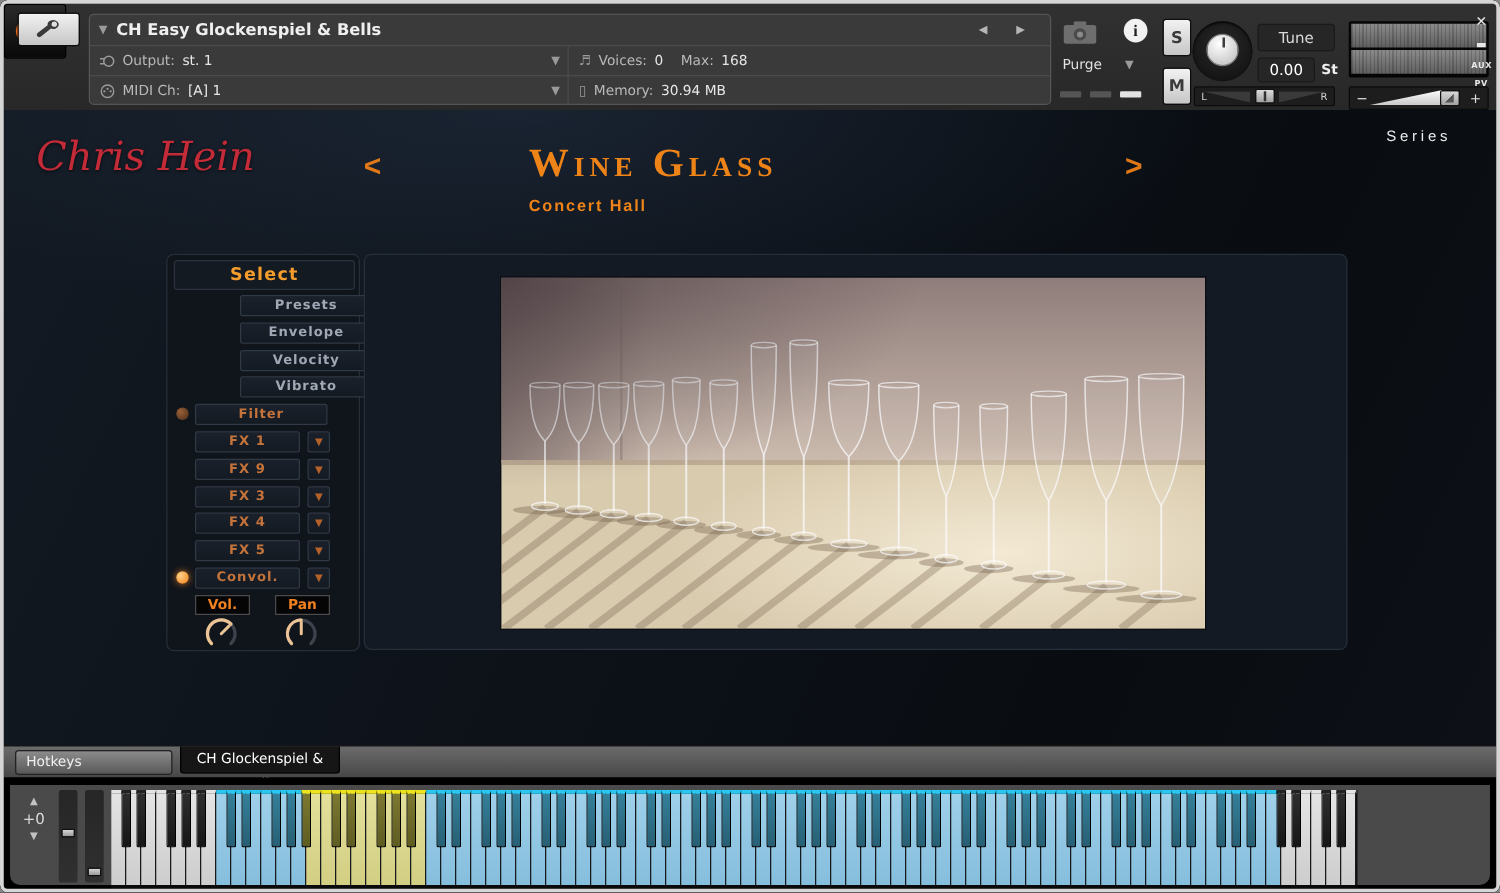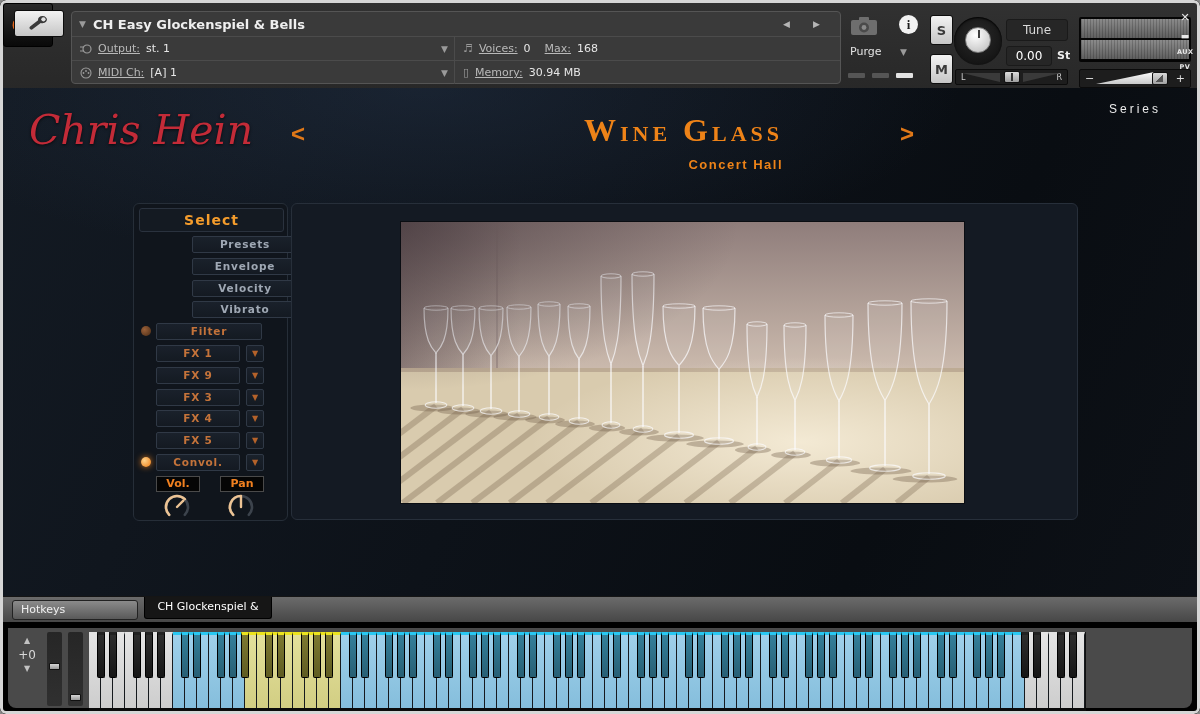--- a/index.html
+++ b/index.html
@@ -15,21 +15,21 @@
   #ch-logo{left:11px;top:37px;width:50px;height:44px;background:linear-gradient(#2a2a2a,#090909);border:1px solid #000;border-radius:3px;color:#e8681c;font-family:"Liberation Serif",serif;font-weight:bold;font-size:22px;display:flex;align-items:center;justify-content:center;}
   #headerbox{position:absolute;left:68px;top:8px;width:770px;height:73px;background:#3a3a3a;border:1px solid #555;border-radius:4px;font-size:11px;color:#cfcfcf;}
   .hrow{height:24px;display:flex;align-items:center;}
   .hrow+.hrow{border-top:1px solid #4b4b4b;}
   #title-row{font-weight:bold;color:#efefef;font-size:13px;}
   .caret{color:#9a9a9a;font-size:9px;margin:0 7px;}
   .hcell{display:flex;align-items:center;width:382px;flex:none;height:100%;}
   .hcell.right{width:auto;flex:1;border-left:1px solid #4b4b4b;}
   .hico{margin:0 6px 0 8px;color:#9a9a9a;font-size:11px;display:inline-flex;}
   .hval{color:#e6e6e6;margin-left:6px;}
-  .hlbl{color:#b9b9b9;text-decoration:underline;}
+  .hlbl{color:#b9b9b9;}
   .rowcaret{margin-left:auto;margin-right:6px;}
   #nav-arrows{margin-left:auto;margin-right:10px;color:#b5b5b5;font-size:9px;letter-spacing:10px;}
   #purge-block{position:absolute;left:843px;top:8px;width:76px;height:73px;}
   #camera-icon{position:absolute;left:4px;top:6px;}
   #info-btn{position:absolute;right:4px;top:4px;width:19px;height:19px;border-radius:50%;background:#f2f2f2;color:#1d1d1d;font-family:"Liberation Serif",serif;font-weight:bold;font-size:13px;display:flex;align-items:center;justify-content:center;}
   #purge-label{position:absolute;left:4px;top:34px;color:#e2e2e2;font-size:11px;}
   #purge-caret{position:absolute;right:8px;top:36px;}
   .pbar{position:absolute;bottom:6px;width:17px;height:5px;background:#555;border-radius:1px;}
   .pbar.lit{background:#e2e2e2;}
   #solo-btn{left:927px;top:12px;width:23px;height:30px;font-weight:bold;color:#3a3a3a;font-size:13px;}
@@ -58,24 +58,24 @@
   #winctrl{position:absolute;right:4px;top:8px;width:16px;text-align:center;color:#e8e8e8;}
   #winctrl div{margin-bottom:7px;cursor:default;}
   .wc-x{font-size:11px;font-weight:bold;}
   .wc-min{font-size:9px;font-weight:bold;}
   .wc-tiny{font-size:6.5px;font-weight:bold;letter-spacing:.5px;}
 
   
   #instrument{position:absolute;left:3px;top:88px;right:3px;height:508px;
     background:radial-gradient(ellipse 900px 300px at 35% 0%,rgba(44,62,88,.35),transparent 60%),
                linear-gradient(115deg,#131a23 0%,#0d1219 45%,#090d12 75%,#0d1117 100%);}
-  #author{position:absolute;left:26px;top:18px;font-family:"DejaVu Serif",serif;font-style:italic;font-size:41px;color:#c32b38;text-shadow:0 1px 3px rgba(0,0,0,.7);}
+  #author{position:absolute;left:26px;top:18px;font-family:"DejaVu Serif",serif;font-style:italic;font-size:32px;color:#c32b38;text-shadow:0 1px 3px rgba(0,0,0,.7);}
   #prev-arrow,#next-arrow{position:absolute;top:32px;font-size:24px;font-weight:bold;color:#e07818;font-family:"Liberation Sans",sans-serif;}
   #prev-arrow{left:288px;} #next-arrow{left:897px;}
-  #titleblock{position:absolute;left:420px;top:24px;width:360px;text-align:right;}
+  #titleblock{position:absolute;left:420px;top:24px;width:360px;text-align:left;}
   #patch-title{font-family:"Liberation Serif",serif;font-variant:small-caps;font-weight:bold;font-size:32px;letter-spacing:4px;color:#ee8318;}
   #patch-subtitle{margin-top:8px;font-size:13px;font-weight:bold;letter-spacing:1.5px;color:#ee8318;font-family:"Liberation Sans",sans-serif;}
   #easy-logo{position:absolute;right:34px;top:18px;text-align:right;color:#ececec;font-family:"Liberation Sans",sans-serif;}
   #easy-main{font-size:37px;letter-spacing:4px;font-weight:400;}
   #easy-sub{font-size:12px;letter-spacing:3px;margin-top:-4px;margin-right:2px;}
 
   #select-panel{position:absolute;left:130px;top:115px;width:155px;height:318px;background:#10151c;border:1px solid #262e38;border-radius:6px;}
   #select-header{position:absolute;left:5px;top:4px;width:145px;height:24px;background:#141a22;border:1px solid #2a323e;border-radius:3px;color:#f49c2c;font-weight:bold;font-size:14px;letter-spacing:1px;display:flex;align-items:center;justify-content:center;}
   .sbtn{position:absolute;height:17px;background:linear-gradient(#1a212b,#141a22);border:1px solid #303946;border-radius:2px;font-size:10.5px;font-weight:bold;letter-spacing:.8px;text-align:center;line-height:15px;}
   .sbtn.plain{color:#9fa8b4;margin-left:36px;}

